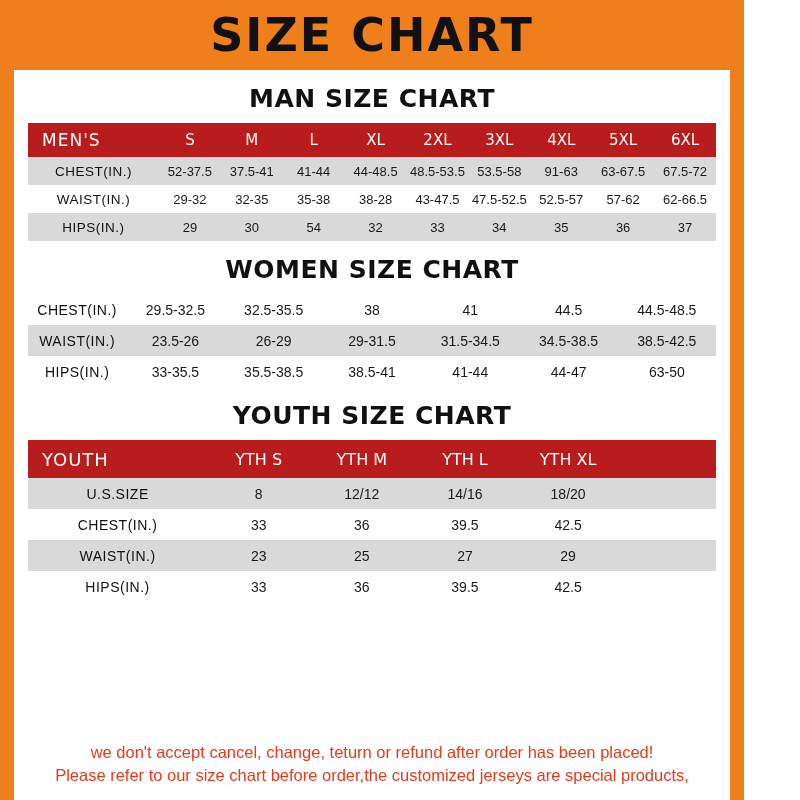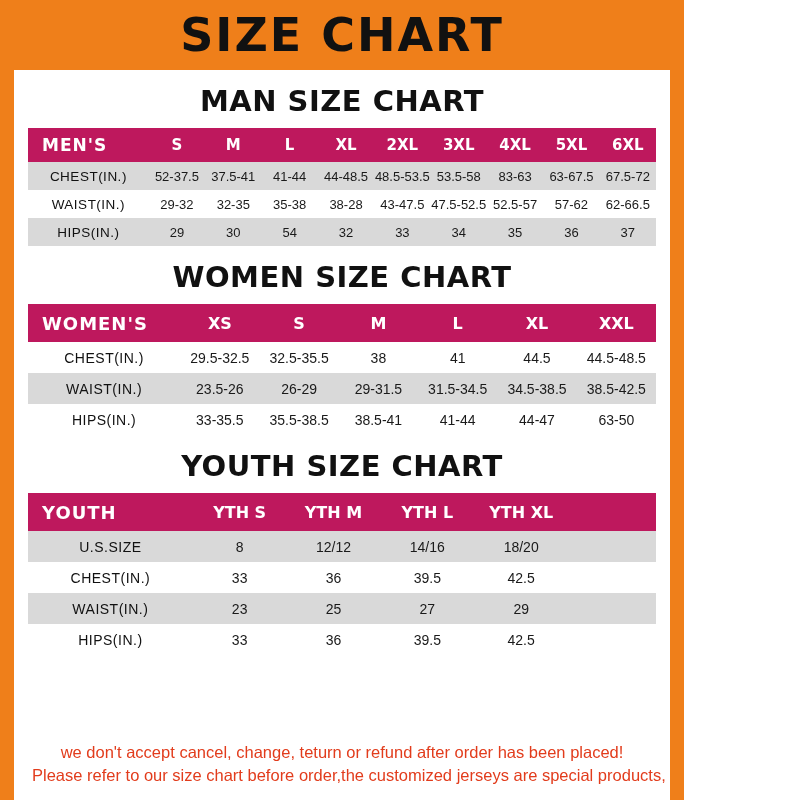--- a/index.html
+++ b/index.html
@@ -8,21 +8,21 @@
   }
   body {
     width: 800px;
     height: 800px;
     background: #ffffff;
     font-family: "Liberation Sans", sans-serif;
     overflow: hidden;
   }
   .page {
     position: relative;
-    width: 684px;
+    width: 744px;
     height: 800px;
     box-sizing: border-box;
     border-left: 14px solid #ef7f1a;
     border-right: 14px solid #ef7f1a;
     background: #ffffff;
     display: flex;
     flex-direction: column;
   }
   .banner {
     background: #ef7f1a;
@@ -43,41 +43,41 @@
   .content {
     flex: 1 1 auto;
     padding: 0 14px;
     box-sizing: border-box;
     display: flex;
     flex-direction: column;
   }
   .section-title {
     font-family: "DejaVu Sans", sans-serif;
     font-weight: bold;
-    font-size: 29px;
+    font-size: 25px;
     color: #111111;
     text-align: center;
     margin: 14px 0 10px 0;
     letter-spacing: 0.5px;
   }
   table.chart {
     width: 100%;
     border-collapse: collapse;
     table-layout: fixed;
   }
   table.chart th, table.chart td {
     padding: 0;
     margin: 0;
   }
   .hdr-row th {
-    background: #be185d;
+    background: #b91c1c;
     color: #ffffff;
     height: 34px;
     font-family: "DejaVu Sans", sans-serif;
-    font-weight: bold;
+    font-weight: normal;
     font-size: 15px;
     text-align: center;
     vertical-align: middle;
   }
   .hdr-row th.rowlabel {
     text-align: left;
     padding-left: 14px;
     font-size: 17px;
     letter-spacing: 1px;
   }
@@ -142,21 +142,21 @@
         <th>6XL</th>
       </tr>
       <tr class="data-row row-grey">
         <td class="rowlabel">CHEST(IN.)</td>
         <td>52-37.5</td>
         <td>37.5-41</td>
         <td>41-44</td>
         <td>44-48.5</td>
         <td>48.5-53.5</td>
         <td>53.5-58</td>
-        <td>83-63</td>
+        <td>91-63</td>
         <td>63-67.5</td>
         <td>67.5-72</td>
       </tr>
       <tr class="data-row row-light">
         <td class="rowlabel">WAIST(IN.)</td>
         <td>29-32</td>
         <td>32-35</td>
         <td>35-38</td>
         <td>38-28</td>
         <td>43-47.5</td>
@@ -176,29 +176,20 @@
         <td>35</td>
         <td>36</td>
         <td>37</td>
       </tr>
     </tbody>
       </table>
 
     <div class="section-title">WOMEN SIZE CHART</div>
     <table class="chart big">
       <tbody>
-          <tr class="hdr-row">
-        <th class="rowlabel" style="width:22%">WOMEN'S</th>
-        <th>XS</th>
-        <th>S</th>
-        <th>M</th>
-        <th>L</th>
-        <th>XL</th>
-        <th>XXL</th>
-      </tr>
       <tr class="data-row row-light">
         <td class="rowlabel">CHEST(IN.)</td>
         <td>29.5-32.5</td>
         <td>32.5-35.5</td>
         <td>38</td>
         <td>41</td>
         <td>44.5</td>
         <td>44.5-48.5</td>
       </tr>
       <tr class="data-row row-grey">

